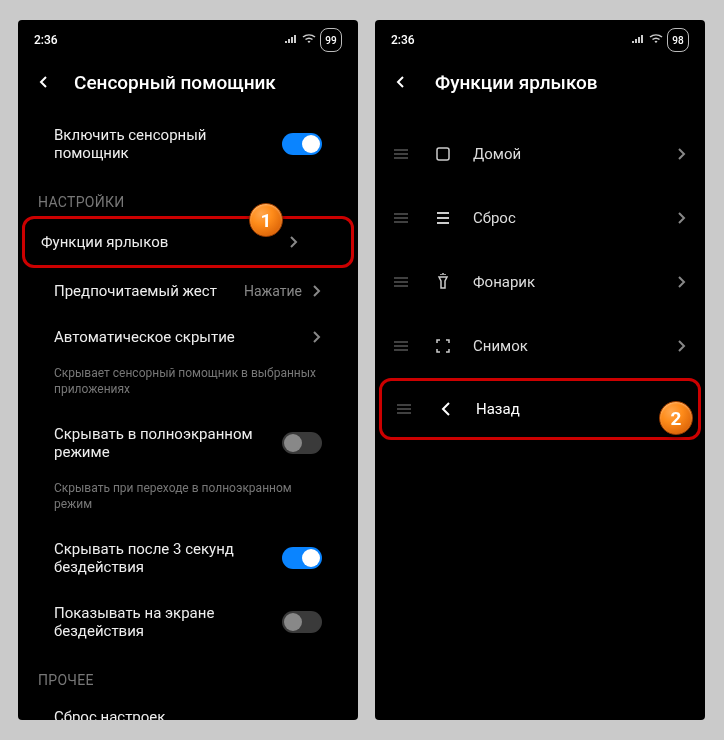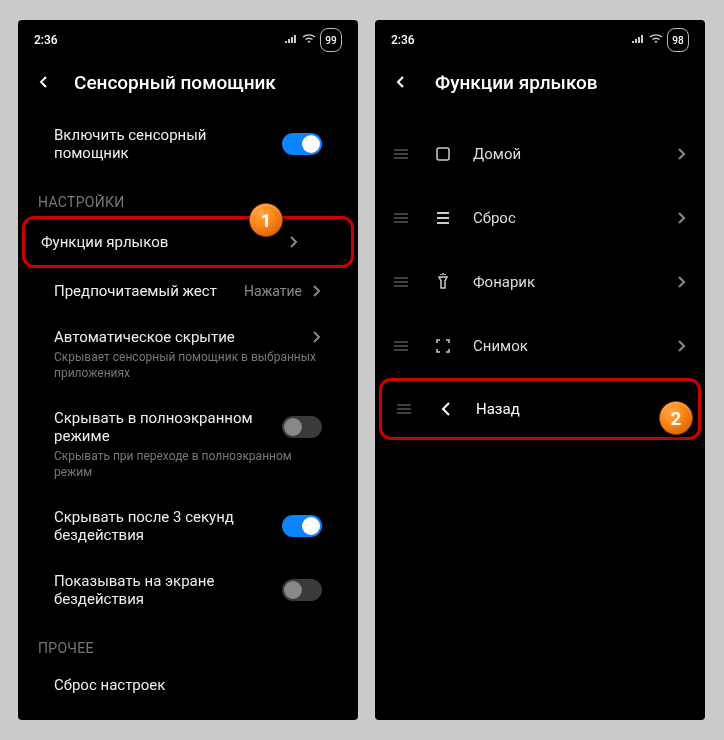--- a/index.html
+++ b/index.html
@@ -69,21 +69,21 @@
     position: relative;
   }
   .row .label {
     font-size: 15px;
     color: #eee;
     flex: 1;
   }
   .row .sublabel {
     font-size: 12px;
     color: #777;
-    margin-top: 4px;
+    margin-top: 20px;
     line-height: 1.3;
   }
   .row .value {
     font-size: 14px;
     color: #888;
     margin-right: 8px;
   }
   .row-col { flex-direction: column; align-items: center; }
   .row-col .label-row { display:flex; width:100%; align-items:center; }
   .row-col .label-row .label { flex:1; }

